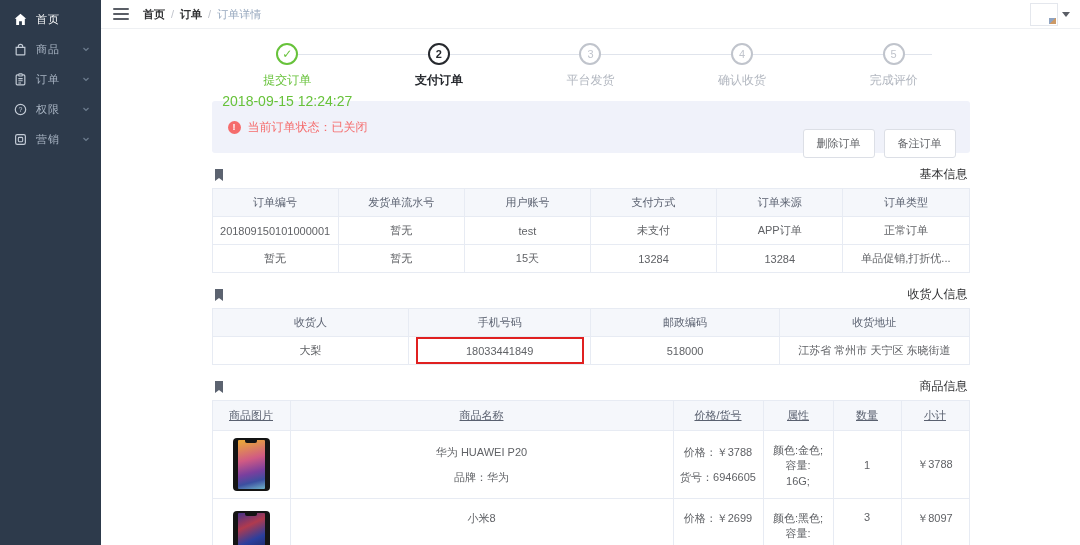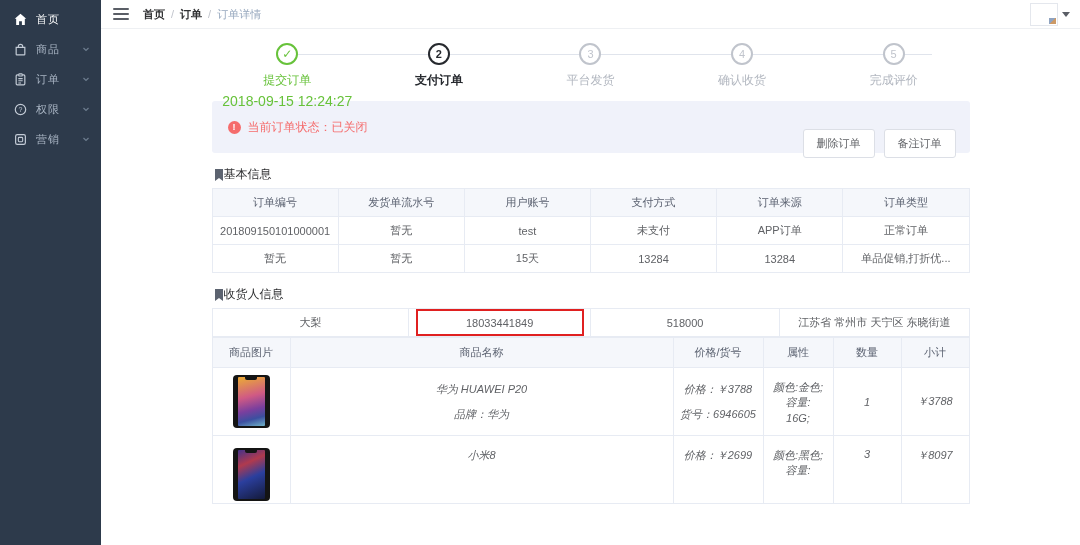--- a/index.html
+++ b/index.html
@@ -55,30 +55,30 @@
     padding:0 14px 0 16px; margin-top:6px; }
   .alert-icon { width:13px; height:13px; border-radius:50%; background:#f56c6c; color:#fff;
     font-size:9px; font-weight:bold; display:flex; align-items:center; justify-content:center; margin-right:7px; flex-shrink:0; }
   .alert-text { color:#f56c6c; font-size:12px; }
   .alert-actions { margin-left:auto; display:flex; gap:9px;margin-top:32px; }
   .btn { background:#fff; border:1px solid #dcdfe6; border-radius:3px; color:#606266;
     font-size:11px; padding:6px 13px; cursor:pointer; font-family:inherit; }
 
   
   .section-title { display:flex; align-items:center; gap:0; margin:13px 2px 5px 2px;
-    font-size:12px; color:#303133; }
+    font-size:12px; color:#303133;justify-content:space-between; }
   .bookmark { width:10px; height:12px; }
 
   
   table { width:100%; border-collapse:collapse; table-layout:fixed; }
   th,td { border:1px solid #e7ebf3; font-weight:normal; text-align:center; font-size:11px; }
   th { background:#f5f7fb; color:#5a6170; height:28px; }
   td { color:#606266; height:28px; }
-  .goods-table th { height:30px; }
-  .goods-table td { height:68px;font-style:italic; }
+  .goods-table th { height:30px;text-decoration:underline; }
+  .goods-table td { height:68px; }
   td.cell-ellipsis { overflow:hidden; text-overflow:ellipsis; white-space:nowrap; padding:0 6px; }
 
   .two-line { display:flex; flex-direction:column; justify-content:center; gap:10px; height:100%; }
   .attr-wrap { display:flex; flex-direction:column; justify-content:center; gap:2px; height:100%; padding:0 4px; }
 
   
   .annotated { display:flex; align-items:center; justify-content:center; height:100%; padding:0; }
   .red-box { border:2px solid #e02020; width:168px; height:27px; display:flex; align-items:center; justify-content:center; }
 
   
@@ -275,35 +275,47 @@
           <span>收货人信息</span>
         </div>
         <table>
           <colgroup>
               <col style="width:26%">
               <col style="width:24%">
               <col style="width:25%">
               <col style="width:25%">
             </colgroup>
           <tbody>
+              <tr>
+            <th>收货人</th>
+            <th>手机号码</th>
+            <th>邮政编码</th>
+            <th>收货地址</th>
+          </tr>
           <tr>
             <td>大梨</td>
             <td>
               <div class="annotated">
                 <span class="red-box">
                   <span>18033441849</span>
                 </span>
               </div>
             </td>
             <td>518000</td>
             <td>江苏省 常州市 天宁区 东晓街道</td>
           </tr>
         </tbody>
           </table>
 
+        <div class="section-title">
+          <svg class="bookmark" viewBox="0 0 10 12">
+              <path d="M1 0 H9 V12 L5 9 L1 12 Z" fill="#5c6370"></path>
+            </svg>
+          <span>商品信息</span>
+        </div>
         <table class="goods-table">
           <colgroup>
               <col style="width:78px">
               <col>
               <col style="width:90px">
               <col style="width:70px">
               <col style="width:68px">
               <col style="width:68px">
             </colgroup>
           <tbody>

